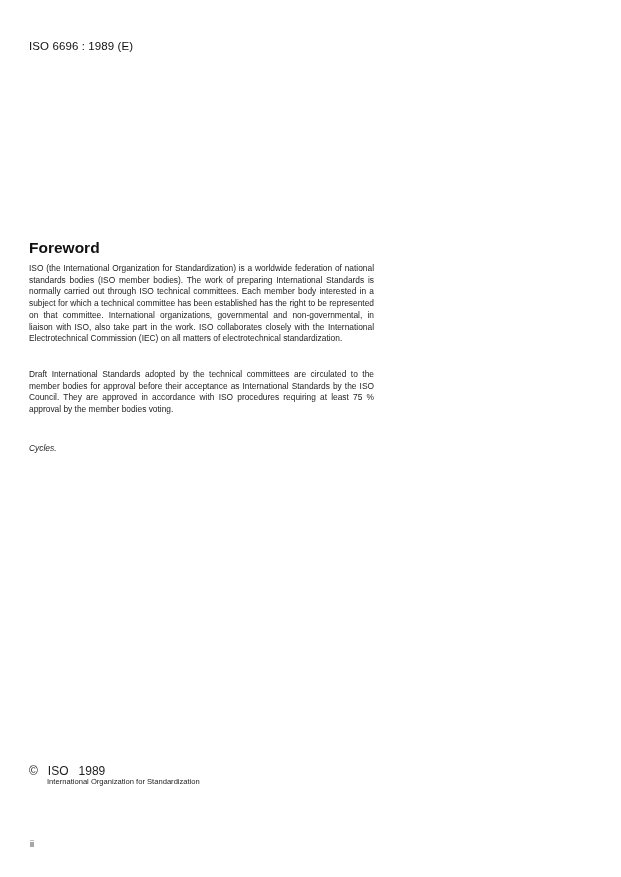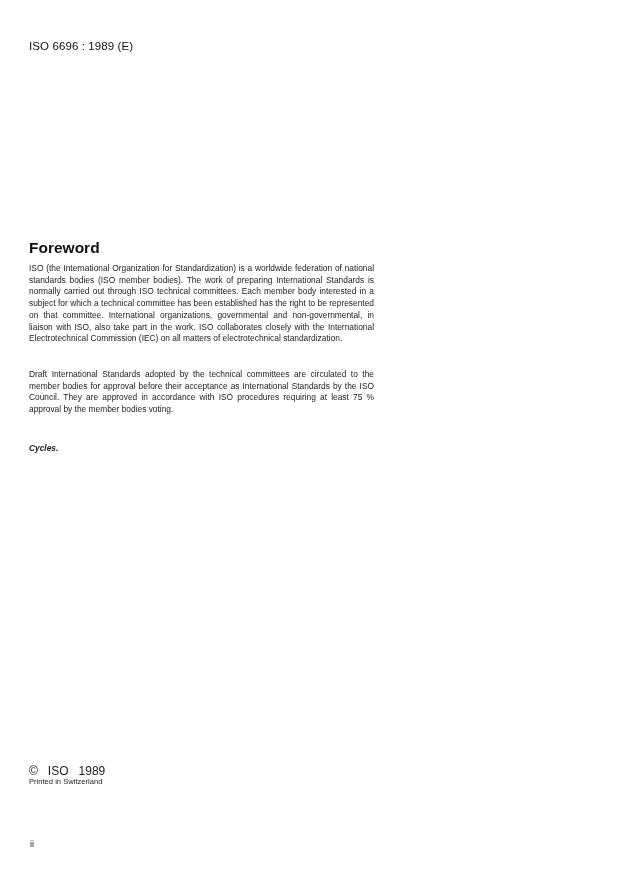--- a/index.html
+++ b/index.html
@@ -39,21 +39,21 @@
       width: 345px;
       font-size: 8.4px;
       line-height: 11.7px;
       text-align: justify;
       color: #1c1c1c;
       margin: 0;
     }
     .p1 { top: 263px; }
     .p2 { top: 369px; }
     .p3 { top: 431px; }
-    .italic { font-style: italic; font-weight: bold; }
+    .italic { font-style: italic; }
     .copyright-block {
       position: absolute;
       left: 29px;
       top: 744px;
       width: 347px;
       font-size: 7.3px;
       line-height: 10.6px;
       color: #1c1c1c;
     }
     .copyright-line {
@@ -93,16 +93,16 @@
   <br>
   <span class="italic">Cycles.</span>
 </p>
 
 <div class="copyright-block">
   <div class="copyright-line">
     <span>©</span>&nbsp;&nbsp;
     <span>ISO</span>&nbsp;&nbsp;
     <span>1989</span>
   </div>
-  <div class="printed">Printed in Switzerland</div>
+  <div class="address">International Organization for Standardization</div>
 </div>
 
 <div class="page-number">ii</div>
 
 </body></html>

